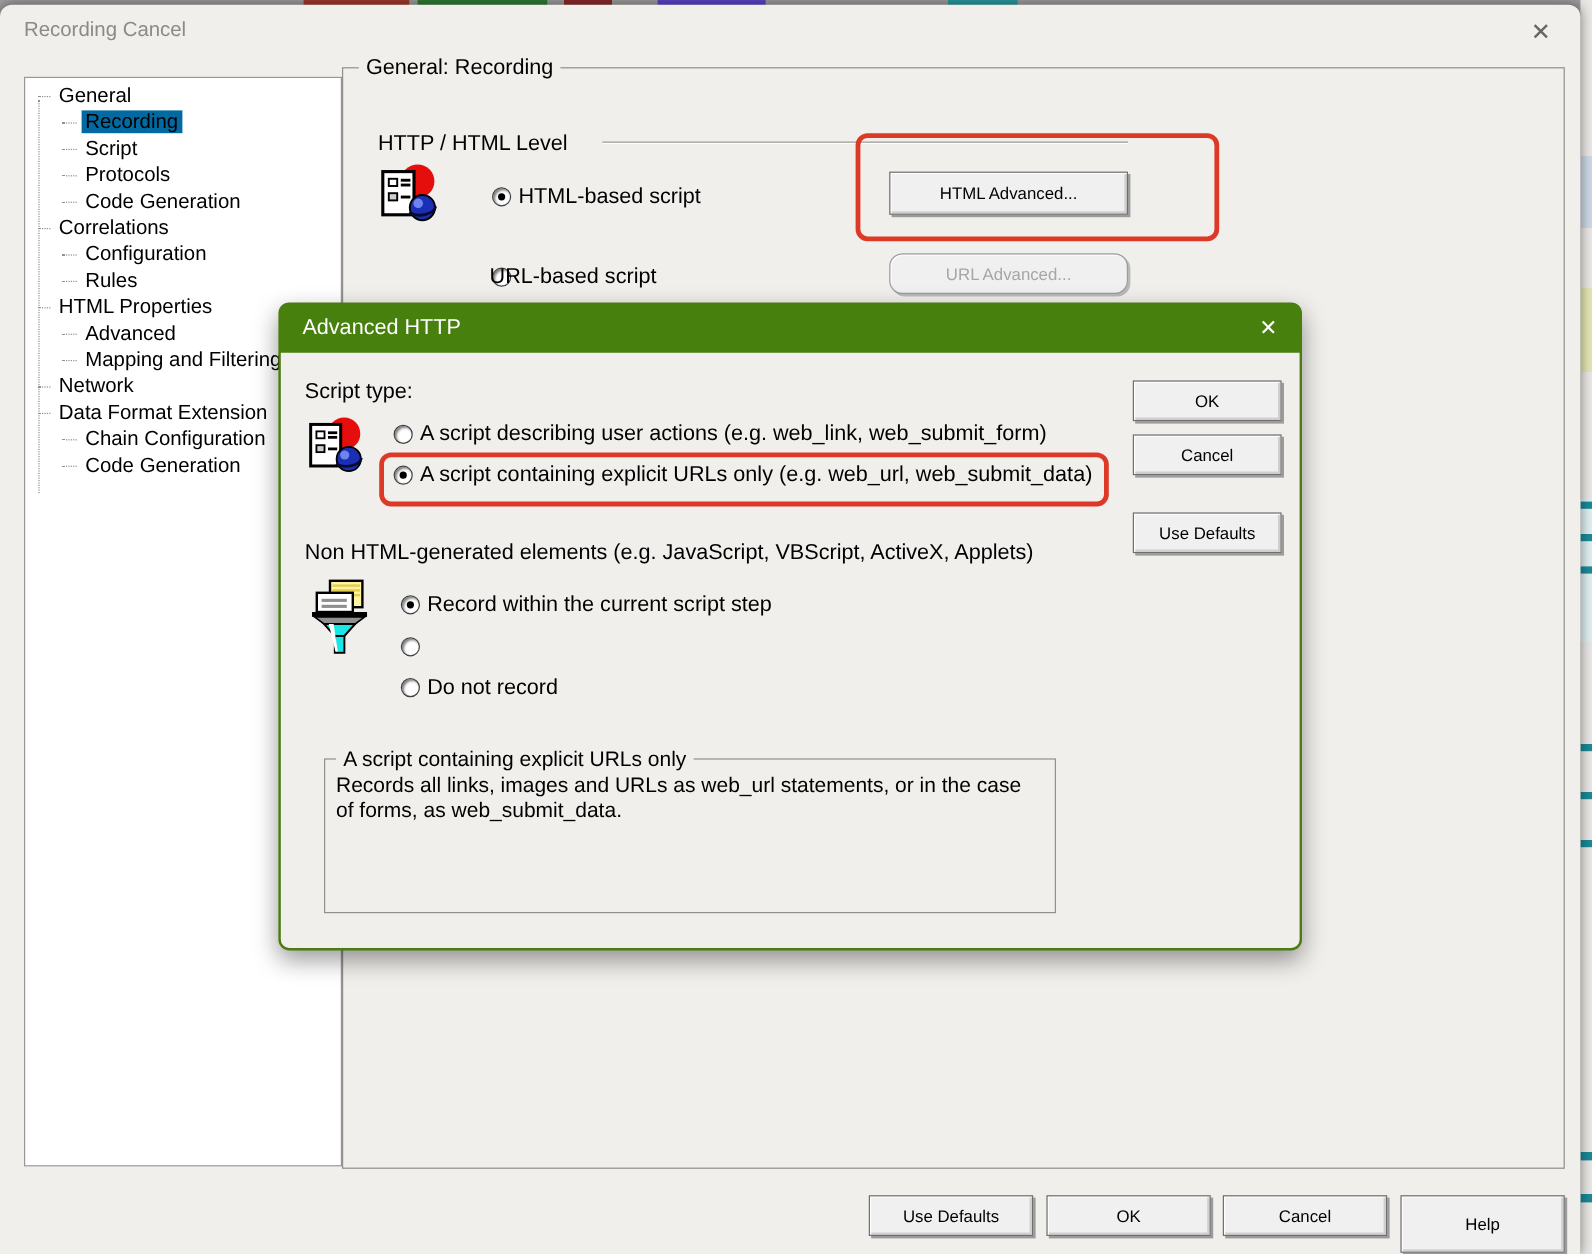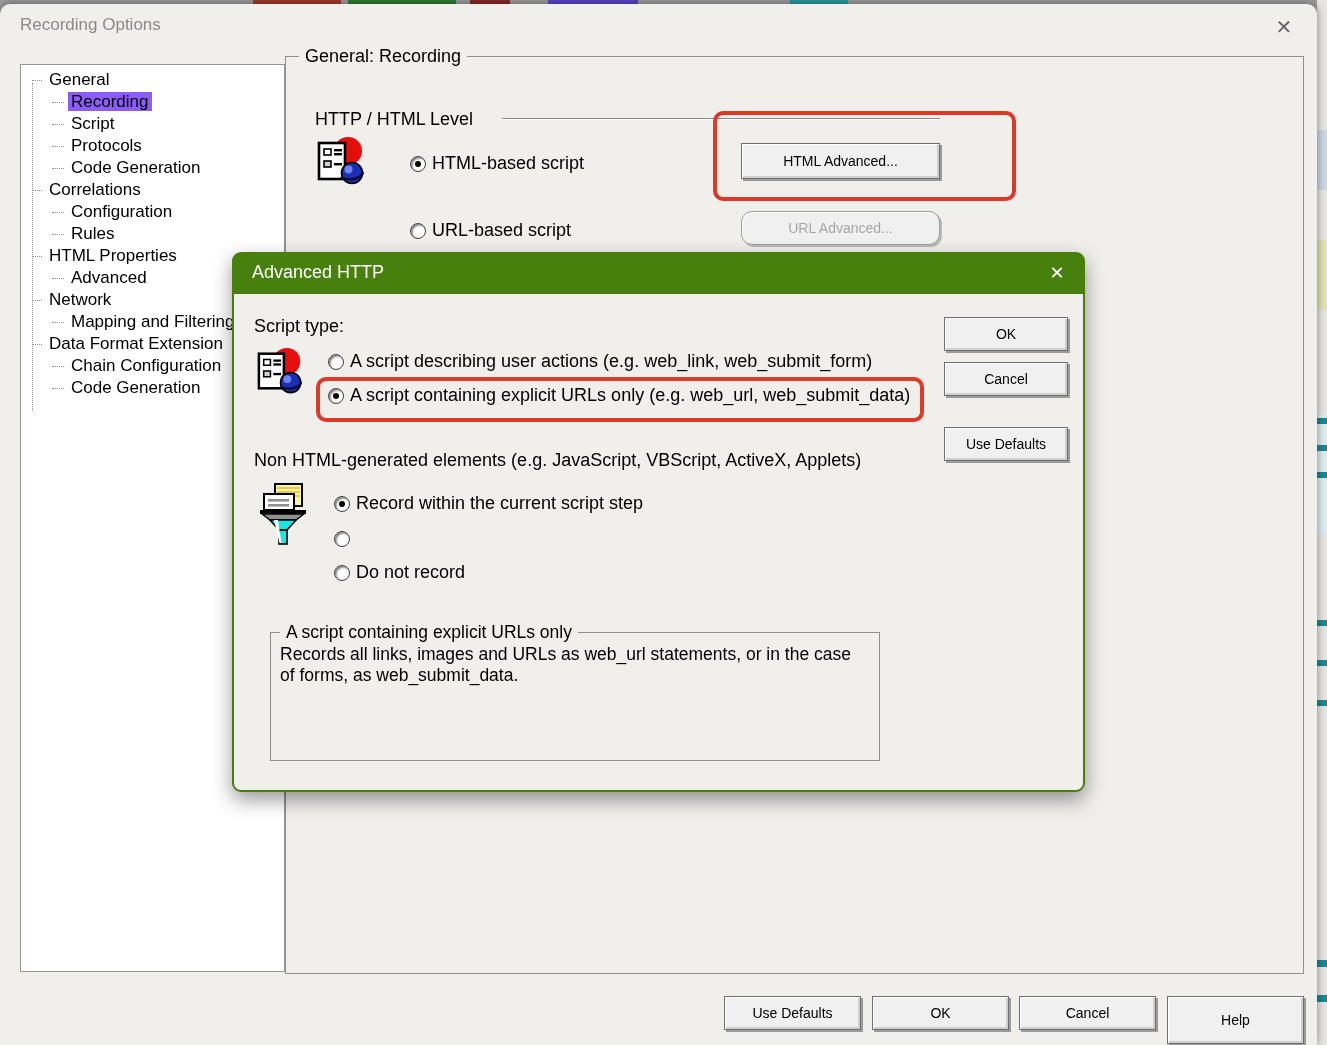--- a/index.html
+++ b/index.html
@@ -21,21 +21,21 @@
   
   .tree{position:absolute;left:20px;top:60px;width:265px;height:908px;background:#fff;
         border:1px solid #979797;box-sizing:border-box;padding-top:4px;overflow:hidden;}
   .tree::before{content:"";position:absolute;left:11px;top:18px;height:328px;border-left:1px dotted #8f8f8f;}
   .trow{height:22px;line-height:22px;font-size:17px;color:#000;white-space:nowrap;}
   .trow .tick{display:inline-block;width:10px;border-top:1px dotted #8f8f8f;vertical-align:middle;margin-right:4px;}
   .d0{padding-left:11px;}
   .d1{padding-left:31px;}
   .d1 .tick{width:12px;}
   .trow .lbl{padding:0 3px;}
-  .trow .lbl.sel{background:#8b5cf6;}
+  .trow .lbl.sel{background:#0369a1;}
 
   
   .groupbox{position:absolute;border:1px solid #8f8f8f;}
   .group-label{position:absolute;background:#f1efec;padding:0 6px;font-size:18px;color:#000;white-space:nowrap;}
 
   
   .etch{position:absolute;height:0;border-top:1px solid #8a8a8a;border-bottom:1px solid #fff;}
 
   
   .btn{position:absolute;background:#f0f0f0;border:1px solid #6f6f6f;
@@ -93,36 +93,36 @@
       <div class="band" style="top:960px;height:7px;background:#1a8a96;"></div>
       <div class="band" style="top:995px;height:7px;background:#1a8a96;"></div>
     </div>
     <div class="bg-dash" style="left:92px;background:#2b6d74;"></div>
     <div class="bg-dash" style="left:612px;background:#2b6d74;"></div>
     <div class="bg-dash" style="left:676px;background:#2b6d74;"></div>
     <div class="bg-dash" style="left:706px;background:#2b6d74;"></div>
   </div>
 
   <div id="win">
-    <div class="win-title">Recording Options</div>
+    <div class="win-title">Recording Cancel</div>
     <div class="win-close">✕</div>
 
     <div class="tree">
       <div class="trow d0"><i class="tick"></i><span class="lbl">General</span></div>
       <div class="trow d1"><i class="tick"></i><span class="lbl sel">Recording</span></div>
       <div class="trow d1"><i class="tick"></i><span class="lbl">Script</span></div>
       <div class="trow d1"><i class="tick"></i><span class="lbl">Protocols</span></div>
       <div class="trow d1"><i class="tick"></i><span class="lbl">Code Generation</span></div>
       <div class="trow d0"><i class="tick"></i><span class="lbl">Correlations</span></div>
       <div class="trow d1"><i class="tick"></i><span class="lbl">Configuration</span></div>
       <div class="trow d1"><i class="tick"></i><span class="lbl">Rules</span></div>
       <div class="trow d0"><i class="tick"></i><span class="lbl">HTML Properties</span></div>
       <div class="trow d1"><i class="tick"></i><span class="lbl">Advanced</span></div>
+      <div class="trow d1"><i class="tick"></i><span class="lbl">Mapping and Filtering</span></div>
       <div class="trow d0"><i class="tick"></i><span class="lbl">Network</span></div>
-      <div class="trow d1"><i class="tick"></i><span class="lbl">Mapping and Filtering</span></div>
       <div class="trow d0"><i class="tick"></i><span class="lbl">Data Format Extension</span></div>
       <div class="trow d1"><i class="tick"></i><span class="lbl">Chain Configuration</span></div>
       <div class="trow d1"><i class="tick"></i><span class="lbl">Code Generation</span></div>
     </div>
 
     <div class="groupbox" style="left:285px;top:52px;width:1017px;height:916px;"></div>
     <div class="group-label" style="left:299px;top:42px;">General: Recording</div>
 
     <div class="sect-label" style="left:315px;top:105px;">HTTP / HTML Level</div>
     <div class="etch" style="left:502px;top:114px;width:438px;"></div>
@@ -139,21 +139,21 @@
       <circle cx="32.5" cy="34.5" r="4" fill="#6d83ef"></circle>
       <path d="M25 42 a 13 8 0 0 0 22 -5" stroke="#0a0a30" stroke-width="2.4" fill="none"></path>
     </svg>
 
     <span class="radio sel" style="left:410px;top:152px;"></span>
     <div class="opt-label" style="left:432px;top:149px;">HTML-based script</div>
     <div class="btn" style="left:741px;top:139px;width:199px;height:36px;">HTML Advanced...</div>
     <div class="annot" style="left:713px;top:107px;width:295px;height:82px;"></div>
 
     <span class="radio" style="left:410px;top:219px;"></span>
-    <div class="opt-label" style="left:432px;top:216px;">URL-based script</div>
+    <div class="opt-label" style="left:408px;top:216px;">URL-based script</div>
     <div class="btn disabled" style="left:741px;top:207px;width:199px;height:34px;">URL Advanced...</div>
 
     <div class="btn" style="left:724px;top:992px;width:137px;height:34px;">Use Defaults</div>
     <div class="btn" style="left:872px;top:992px;width:137px;height:34px;">OK</div>
     <div class="btn" style="left:1019px;top:992px;width:137px;height:34px;">Cancel</div>
     <div class="btn" style="left:1167px;top:992px;width:137px;height:48px;">Help</div>
   </div>
 
   <div id="adv">
     <div class="titlebar">

